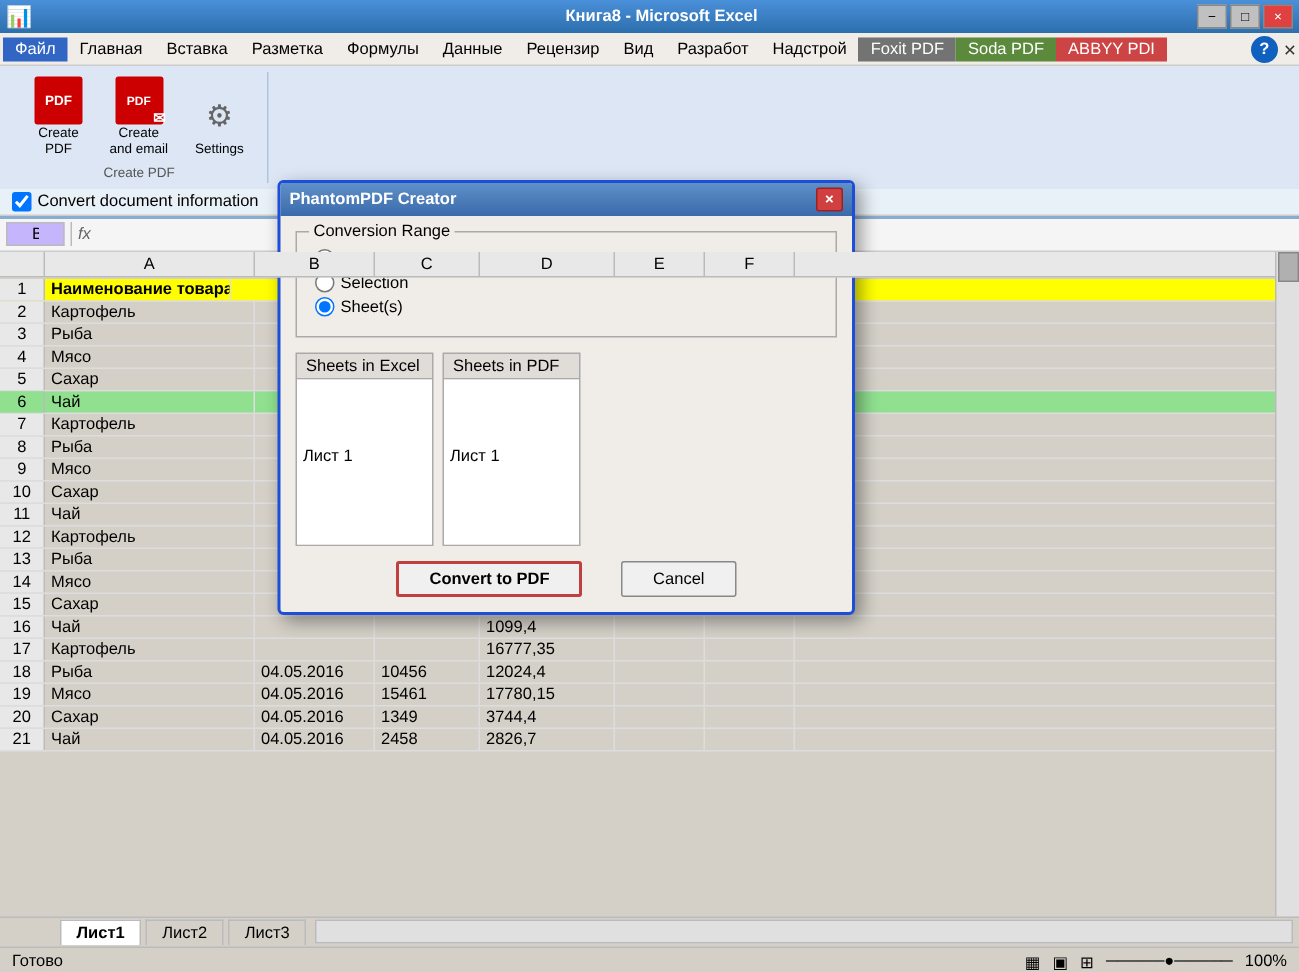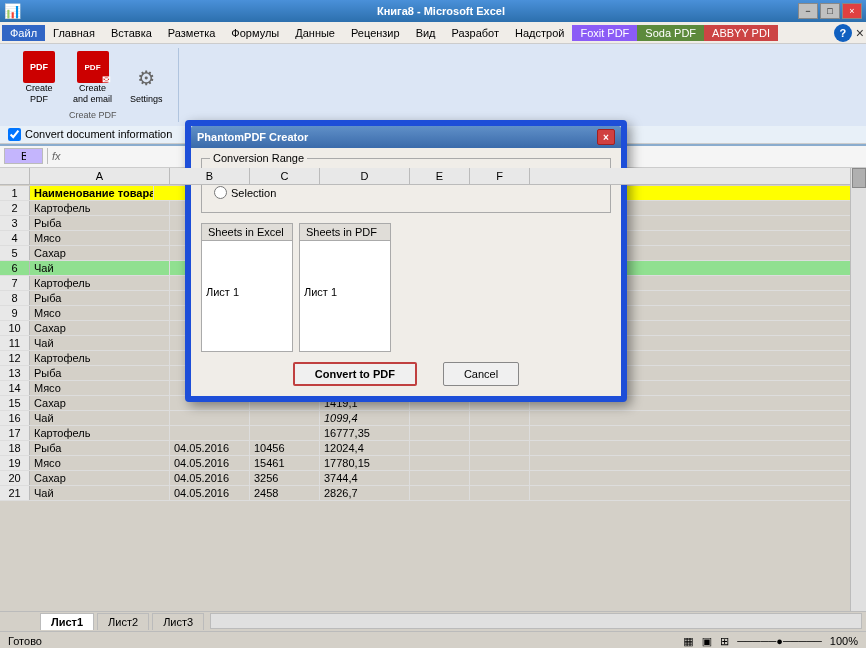--- a/index.html
+++ b/index.html
@@ -41,21 +41,21 @@
     .spreadsheet-row { display: flex; border-bottom: 1px solid #ddd; }
     .row-num { width: 30px; border-right: 1px solid #bbb; padding: 1px 2px; font-size: 11px; text-align: center; background: #e8e8e8; flex-shrink: 0; }
     .cell { border-right: 1px solid #ddd; padding: 1px 4px; font-size: 11px; overflow: hidden; white-space: nowrap; }
     .sheet-tab { padding: 2px 10px; background: white; border: 1px solid #bbb; border-bottom: none; font-size: 11px; cursor: pointer; margin-right: 2px; }
     .sheet-tab.active { background: white; font-weight: bold; }
     .sheet-tab.inactive { background: #d4d0c8; }
 
     
     .status-bar { background: #d4d0c8; height: 20px; display: flex; align-items: center; justify-content: space-between; padding: 0 8px; border-top: 1px solid #bbb; font-size: 11px; }
     .status-right { display: flex; align-items: center; gap: 8px; }
-    .dialog { background: #f0ede8; border: 6px solid #1d4ed8; border-radius: 4px; width: 442px; pointer-events: all; position: absolute; top: 120px; left: 185px; box-shadow: 4px 4px 12px rgba(0,0,0,0.4); }
+    .dialog { background: #f0ede8; border: 2px solid #1d4ed8; border-radius: 4px; width: 385px; pointer-events: all; position: absolute; top: 120px; left: 185px; box-shadow: 4px 4px 12px rgba(0,0,0,0.4); }
     .dialog-title-bar { background: linear-gradient(to bottom, #6090c8, #3a6aaa); height: 22px; display: flex; align-items: center; justify-content: space-between; padding: 0 6px; color: white; font-size: 11px; font-weight: bold; border-radius: 2px 2px 0 0; }
     .dialog-close { width: 18px; height: 16px; background: #d04040; border: 1px solid #a02020; display: flex; align-items: center; justify-content: center; color: white; font-size: 10px; cursor: pointer; border-radius: 2px; }
     .dialog-body { padding: 10px; }
 
     
     .group-box { border: 1px solid #aaa; padding: 8px 12px 10px; margin-bottom: 10px; position: relative; }
     .group-box-label { position: absolute; top: -7px; left: 8px; background: #f0ede8; padding: 0 3px; font-size: 11px; }
     .radio-row { display: flex; align-items: center; gap: 4px; margin: 3px 0; font-size: 11px; }
 
     
@@ -94,21 +94,21 @@
   <div class="menu-item active">Файл</div>
   <div class="menu-item">Главная</div>
   <div class="menu-item">Вставка</div>
   <div class="menu-item">Разметка</div>
   <div class="menu-item">Формулы</div>
   <div class="menu-item">Данные</div>
   <div class="menu-item">Рецензир</div>
   <div class="menu-item">Вид</div>
   <div class="menu-item">Разработ</div>
   <div class="menu-item">Надстрой</div>
-  <div class="menu-item" style="background:#8b5cf6;color:white;padding:2px 8px;">Foxit PDF</div>
+  <div class="menu-item" style="background:#737373;color:white;padding:2px 8px;">Foxit PDF</div>
   <div class="menu-item" style="background:#5c8a3c;color:white;padding:2px 8px;">Soda PDF</div>
   <div class="menu-item" style="background:#c44;color:white;padding:2px 8px;">ABBYY PDI</div>
   <div style="margin-left:auto;display:flex;align-items:center;gap:4px;">
     <span style="width:18px;height:18px;border-radius:50%;background:#1060c0;color:white;display:flex;align-items:center;justify-content:center;font-weight:bold;font-size:11px;cursor:pointer;">?</span>
     <span style="font-size:14px;cursor:pointer;color:#333;">×</span>
   </div>
 </div>
 
 <div class="ribbon">
   <div class="ribbon-content" style="background:#dce6f5;min-height:75px;">
@@ -301,21 +301,21 @@
       <div class="cell" style="width:70px;"></div>
       <div class="cell" style="width:90px;">1419,1</div>
       <div class="cell" style="width:60px;"></div>
       <div class="cell" style="width:60px;"></div>
     </div>
     <div class="spreadsheet-row">
       <div class="row-num">16</div>
       <div class="cell" style="width:140px;">Чай</div>
       <div class="cell" style="width:80px;"></div>
       <div class="cell" style="width:70px;"></div>
-      <div class="cell" style="width:90px;font-style:italic;">1099,4</div>
+      <div class="cell" style="width:90px;">1099,4</div>
       <div class="cell" style="width:60px;"></div>
       <div class="cell" style="width:60px;"></div>
     </div>
     <div class="spreadsheet-row">
       <div class="row-num">17</div>
       <div class="cell" style="width:140px;">Картофель</div>
       <div class="cell" style="width:80px;"></div>
       <div class="cell" style="width:70px;"></div>
       <div class="cell" style="width:90px;">16777,35</div>
       <div class="cell" style="width:60px;"></div>
@@ -336,21 +336,21 @@
       <div class="cell" style="width:80px;">04.05.2016</div>
       <div class="cell" style="width:70px;">15461</div>
       <div class="cell" style="width:90px;">17780,15</div>
       <div class="cell" style="width:60px;"></div>
       <div class="cell" style="width:60px;"></div>
     </div>
     <div class="spreadsheet-row">
       <div class="row-num">20</div>
       <div class="cell" style="width:140px;">Сахар</div>
       <div class="cell" style="width:80px;">04.05.2016</div>
-      <div class="cell" style="width:70px;">3256</div>
+      <div class="cell" style="width:70px;">1349</div>
       <div class="cell" style="width:90px;">3744,4</div>
       <div class="cell" style="width:60px;"></div>
       <div class="cell" style="width:60px;"></div>
     </div>
     <div class="spreadsheet-row">
       <div class="row-num">21</div>
       <div class="cell" style="width:140px;">Чай</div>
       <div class="cell" style="width:80px;">04.05.2016</div>
       <div class="cell" style="width:70px;">2458</div>
       <div class="cell" style="width:90px;">2826,7</div>
@@ -394,20 +394,24 @@
     <div class="group-box">
       <span class="group-box-label">Conversion Range</span>
       <div class="radio-row">
         <input type="radio" name="range" style="">
         <label>Entire Workbook</label>
       </div>
       <div class="radio-row">
         <input type="radio" name="range" style="">
         <label>Selection</label>
       </div>
+      <div class="radio-row">
+        <input type="radio" name="range" checked="" style="">
+        <label>Sheet(s)</label>
+      </div>
     </div>
 
     <div class="sheets-area">
 
       <div class="sheet-box">
         <div class="sheet-box-label">Sheets in Excel</div>
         <div class="sheet-list">
           <div class="sheet-list-item">Лист 1</div>
         </div>
       </div>

